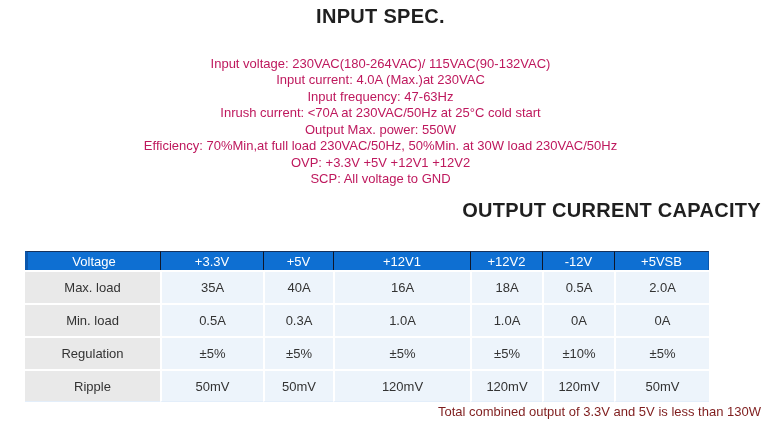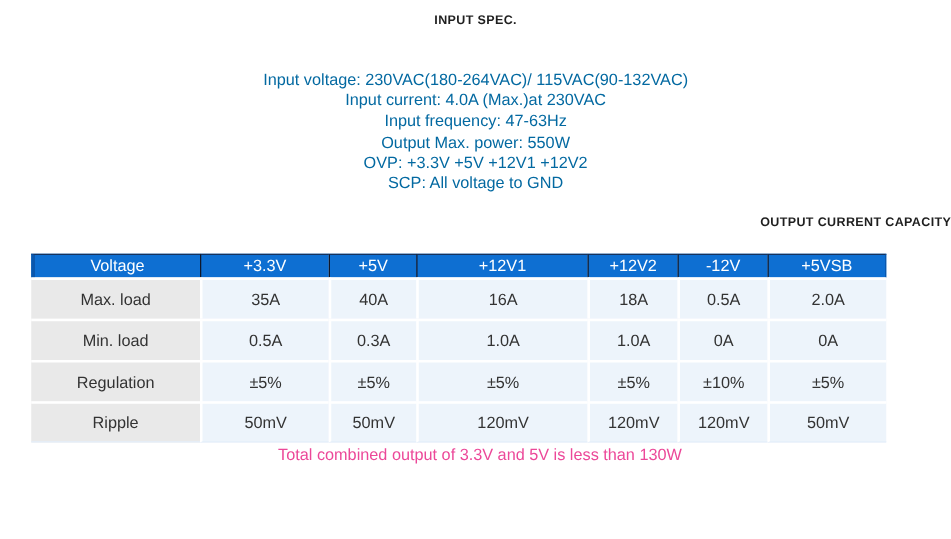--- a/index.html
+++ b/index.html
@@ -4,40 +4,40 @@
 <style>
   * { margin: 0; padding: 0; box-sizing: border-box; }
   html, body {
     width: 761px; height: 431px;
     background: #ffffff;
     font-family: "Liberation Sans", sans-serif;
     color: #333333;
     overflow: hidden;
   }
   .section-title {
-    font-size: 10px;
+    font-size: 20px;
     font-weight: bold;
     color: #1f1f1f;
     text-align: center;
     line-height: 17px;
     letter-spacing: 0.3px;
   }
   #input-title   { margin-top: 8px; }
   #input-lines   { margin-top: 31px; }
   #output-title  { margin-top: 21px; }
   #output-lines  { margin-top: 1px; }
   #capacity-title{ margin-top: 15px; text-align: right; }
   .spec-line {
     font-size: 13px;
-    color: #0369a1;
+    color: #be185d;
     text-align: center;
     line-height: 16.3px;
   }
   table#capacity-table {
-    margin-top: 16px;
+    margin-top: 32px;
     margin-left: 25px;
     width: 684px;
     border-collapse: separate;
     border-spacing: 0;
     table-layout: fixed;
     font-size: 13px;
   }
   #capacity-table th {
     background: #0e6fd2;
     color: #ffffff;
@@ -69,41 +69,43 @@
     background: #e9e9e9;
     border-left: none;
   }
   #capacity-table tbody tr:last-child td {
     border-bottom: 1px solid #e3eefa;
   }
   .note {
     margin-top: 2px;
     padding-left: 7px;
     font-size: 13px;
-    color: #ec4899;
-    text-align: center;
+    color: #7f1d1d;
+    text-align: right;
     line-height: 16px;
   }
 </style>
 </head>
 <body>
 
 <div>
 
   <div id="input-title" class="section-title">INPUT SPEC.</div>
 
   <div id="input-lines">
     <div class="spec-line">Input voltage: 230VAC(180-264VAC)/ 115VAC(90-132VAC)</div>
     <div class="spec-line">Input current: 4.0A (Max.)at 230VAC</div>
     <div class="spec-line">Input frequency: 47-63Hz</div>
+    <div class="spec-line">Inrush current: &lt;70A at 230VAC/50Hz at 25°C cold start</div>
   </div>
 
 
   <div id="output-lines">
     <div class="spec-line">Output Max. power: 550W</div>
+    <div class="spec-line">Efficiency: 70%Min,at full load 230VAC/50Hz, 50%Min. at 30W load 230VAC/50Hz</div>
     <div class="spec-line">OVP: +3.3V +5V +12V1 +12V2</div>
     <div class="spec-line">SCP: All voltage to GND</div>
   </div>
 
   <div id="capacity-title" class="section-title">OUTPUT CURRENT CAPACITY</div>
 
   <table id="capacity-table">
     <colgroup>
       <col style="width:135px">
         <col style="width:103px">

